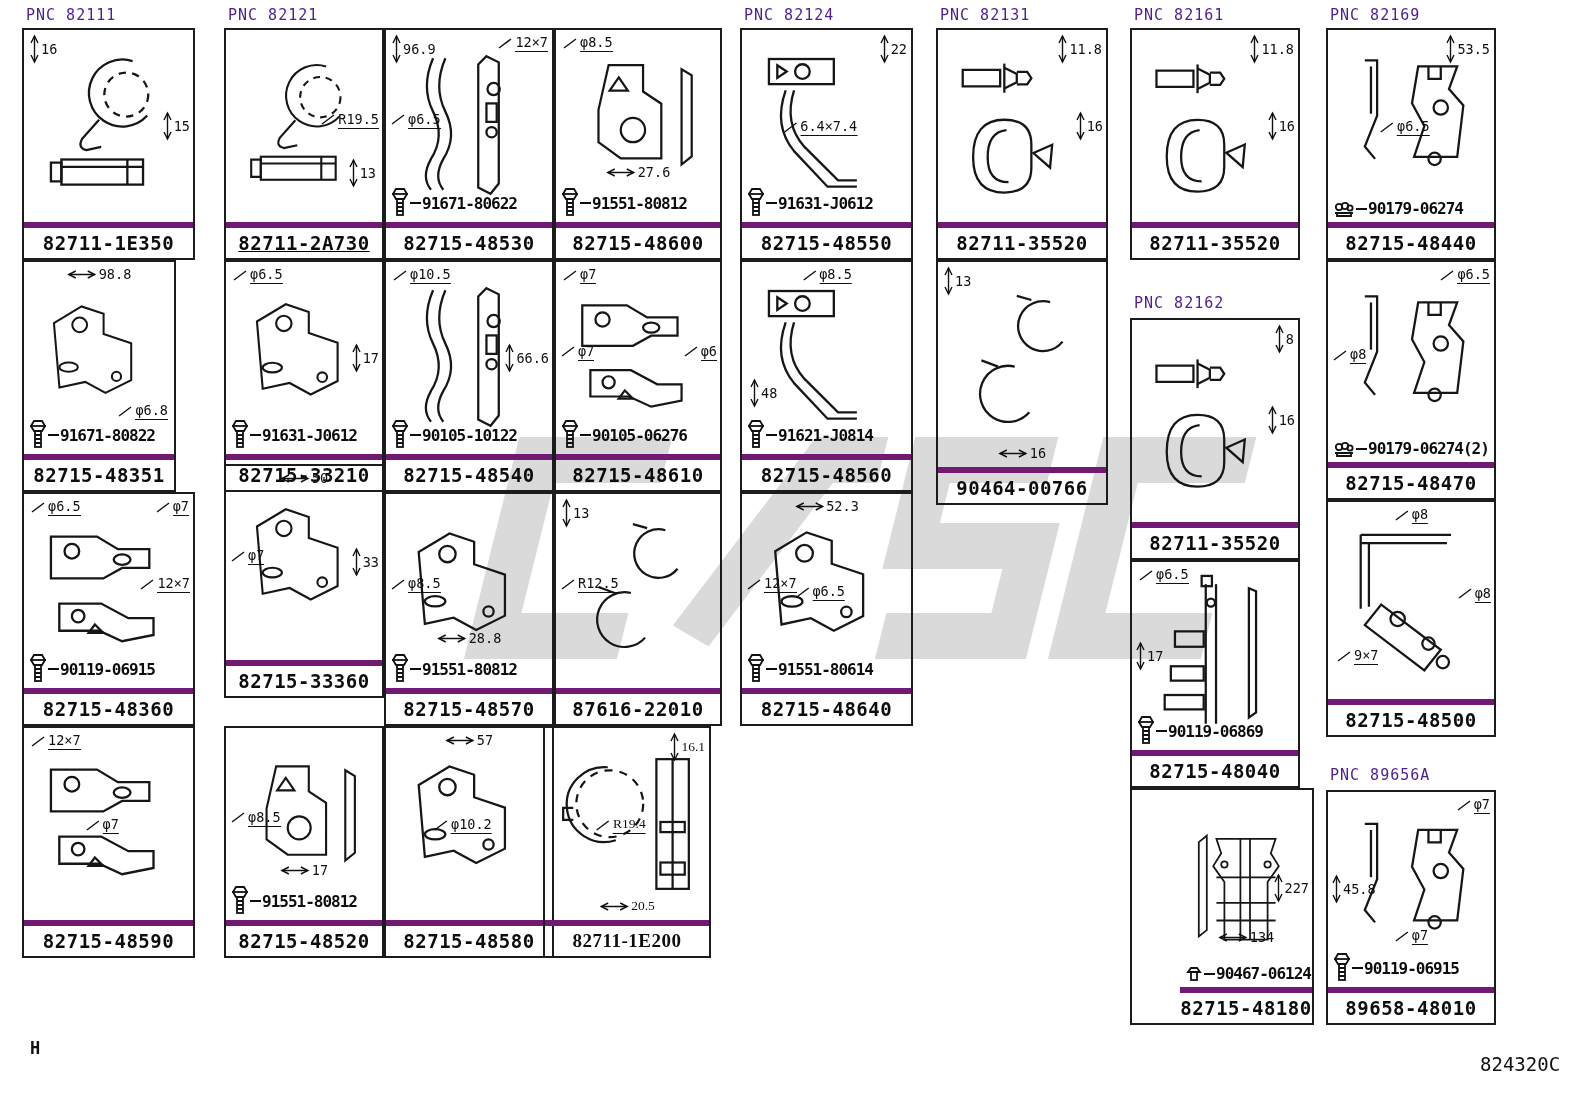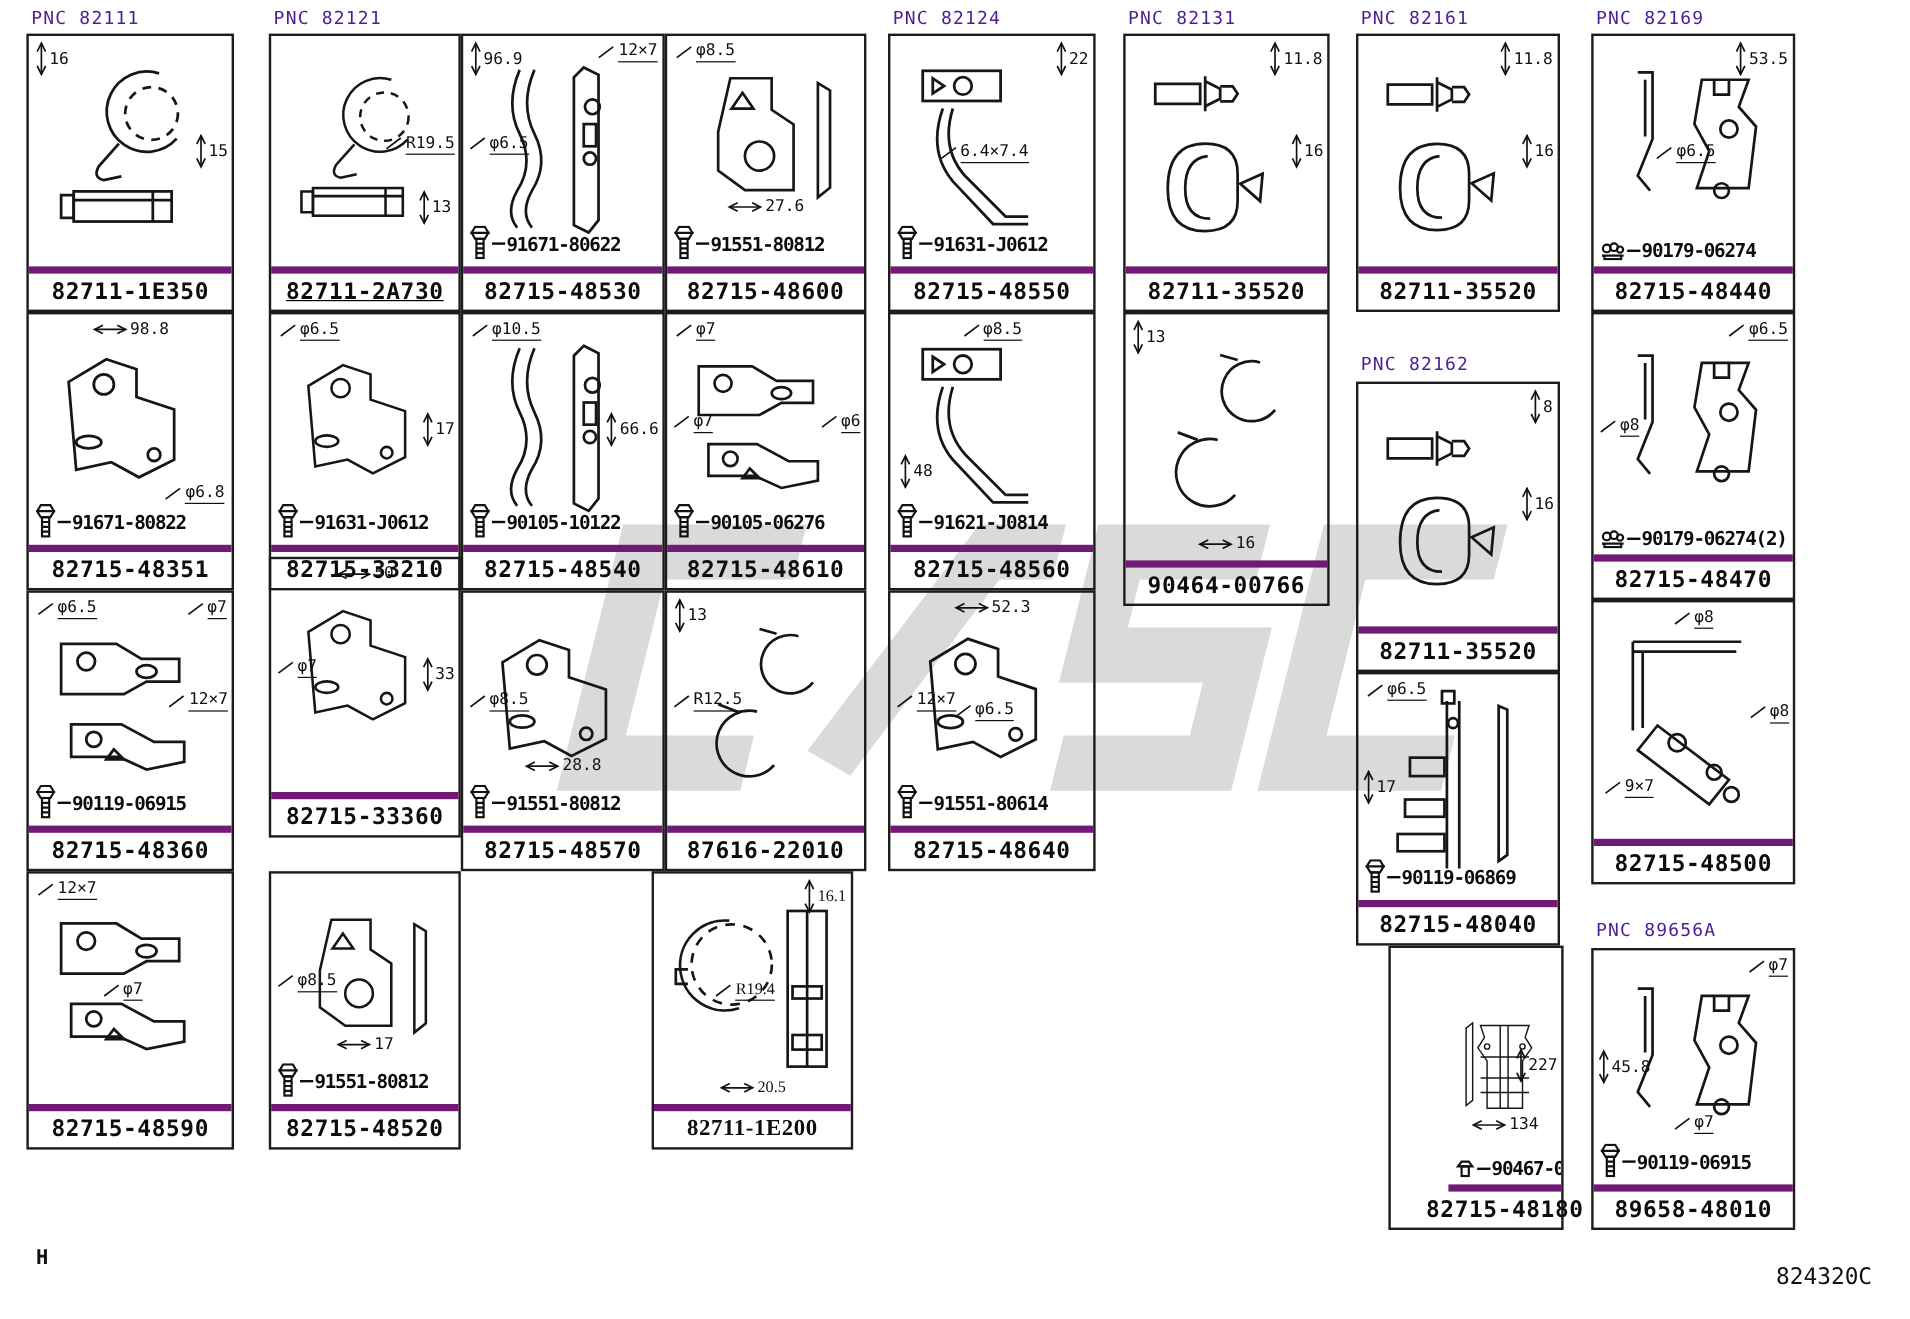--- a/index.html
+++ b/index.html
@@ -71,21 +71,21 @@
         <div class="dim slot-mr">
           <svg width="9" height="30" viewBox="0 0 9 30">
             <path d="M4.5 2 V28" stroke="#111" fill="none" stroke-width="1.4"></path>
             <path d="M1 9 L4.5 2 L8 9 M1 21 L4.5 28 L8 21" stroke="#111" fill="none" stroke-width="1.4"></path>
           </svg>
           <span class="t">15</span>
         </div>
       </div>
       <div class="band">82711-1E350</div>
     </div>
-    <div class="cell" style="left: 22px; top: 260px; width: 173px; height: 232px; justify-content: center;">
+    <div class="cell" style="left: 22px; top: 260px; width: 154px; height: 232px; justify-content: center;">
       <div class="draw hasfast">
         <svg class="sk" viewBox="0 0 150 160" preserveAspectRatio="xMidYMid meet">
           <path d="M26 42 l30 -18 24 8 v22 l30 10 v40 l-28 14 -22 -12 -28 6 z"></path>
           <circle cx="54" cy="44" r="8"></circle>
           <circle cx="94" cy="100" r="5"></circle>
           <ellipse cx="42" cy="90" rx="10" ry="5"></ellipse>
         </svg>
         <div class="dim slot-tc">
           <svg width="30" height="9" viewBox="0 0 30 9">
             <path d="M2 4.5 H28" stroke="#111" fill="none" stroke-width="1.4"></path>
@@ -409,20 +409,44 @@
             <path d="M2 6 L5 1 h8 l3 5 -3 5 H5 Z"></path>
             <path d="M1 6 h16"></path>
             <rect x="6" y="11" width="6" height="16"></rect>
             <path d="M6 15 h6 M6 19 h6 M6 23 h6"></path>
           </svg>
           <span class="dash"></span>
           <span class="fl">91551-80812</span>
         </div>
       </div>
       <div class="band">82715-48570</div>
+    </div>
+    <div class="cell" style="left: 384px; top: 726px; width: 170px; height: 232px;">
+      <div class="draw">
+        <svg class="sk" viewBox="0 0 150 160" preserveAspectRatio="xMidYMid meet">
+          <path d="M26 42 l30 -18 24 8 v22 l30 10 v40 l-28 14 -22 -12 -28 6 z"></path>
+          <circle cx="54" cy="44" r="8"></circle>
+          <circle cx="94" cy="100" r="5"></circle>
+          <ellipse cx="42" cy="90" rx="10" ry="5"></ellipse>
+        </svg>
+        <div class="dim slot-tc">
+          <svg width="30" height="9" viewBox="0 0 30 9">
+            <path d="M2 4.5 H28" stroke="#111" fill="none" stroke-width="1.4"></path>
+            <path d="M9 1 L2 4.5 L9 8 M21 1 L28 4.5 L21 8" stroke="#111" fill="none" stroke-width="1.4"></path>
+          </svg>
+          <span class="t">57</span>
+        </div>
+        <div class="dim slot-mc u">
+          <svg width="16" height="13" viewBox="0 0 16 13">
+            <path d="M2 11 L14 2" stroke="#111" fill="none" stroke-width="1.4"></path>
+          </svg>
+          <span class="t">φ10.2</span>
+        </div>
+      </div>
+      <div class="band">82715-48580</div>
     </div>
     <div class="cell" style="left: 554px; top: 28px; width: 168px; height: 232px;">
       <div class="draw hasfast">
         <svg class="sk" viewBox="0 0 150 160" preserveAspectRatio="xMidYMid meet">
           <path d="M46 20 h34 v26 l18 12 v54 h-40 l-22 -16 v-32 z"></path>
           <circle cx="70" cy="84" r="12"></circle>
           <path d="M56 32 l9 13 h-18 z"></path>
           <path d="M118 24 v94 l10 -8 V30 z"></path>
         </svg>
         <div class="dim slot-tl u">
@@ -804,21 +828,21 @@
             <path d="M1 6 h16"></path>
             <rect x="6" y="11" width="6" height="16"></rect>
             <path d="M6 15 h6 M6 19 h6 M6 23 h6"></path>
           </svg>
           <span class="dash"></span>
           <span class="fl">90119-06869</span>
         </div>
       </div>
       <div class="band">82715-48040</div>
     </div>
-    <div class="cell" style="left: 1157px; top: 788px; width: 146px; height: 237px; padding-left: 48px;">
+    <div class="cell" style="left: 1130px; top: 788px; width: 184px; height: 237px; padding-left: 48px;">
       <div class="draw hasfast">
         <svg class="sk" viewBox="0 0 150 160" preserveAspectRatio="xMidYMid meet">
           <path d="M38 18 h74 l-6 18 10 16 -14 20 v72 h-54 v-72 l-14 -20 10 -16 z"></path>
           <path d="M68 18 v126 M80 18 v126"></path>
           <line x1="38" y1="66" x2="112" y2="66"></line>
           <line x1="38" y1="98" x2="112" y2="98"></line>
           <line x1="38" y1="120" x2="112" y2="120"></line>
           <circle cx="48" cy="50" r="4"></circle>
           <circle cx="102" cy="50" r="4"></circle>
           <path d="M16 22 l10 -8 v118 l-10 8 z"></path>

